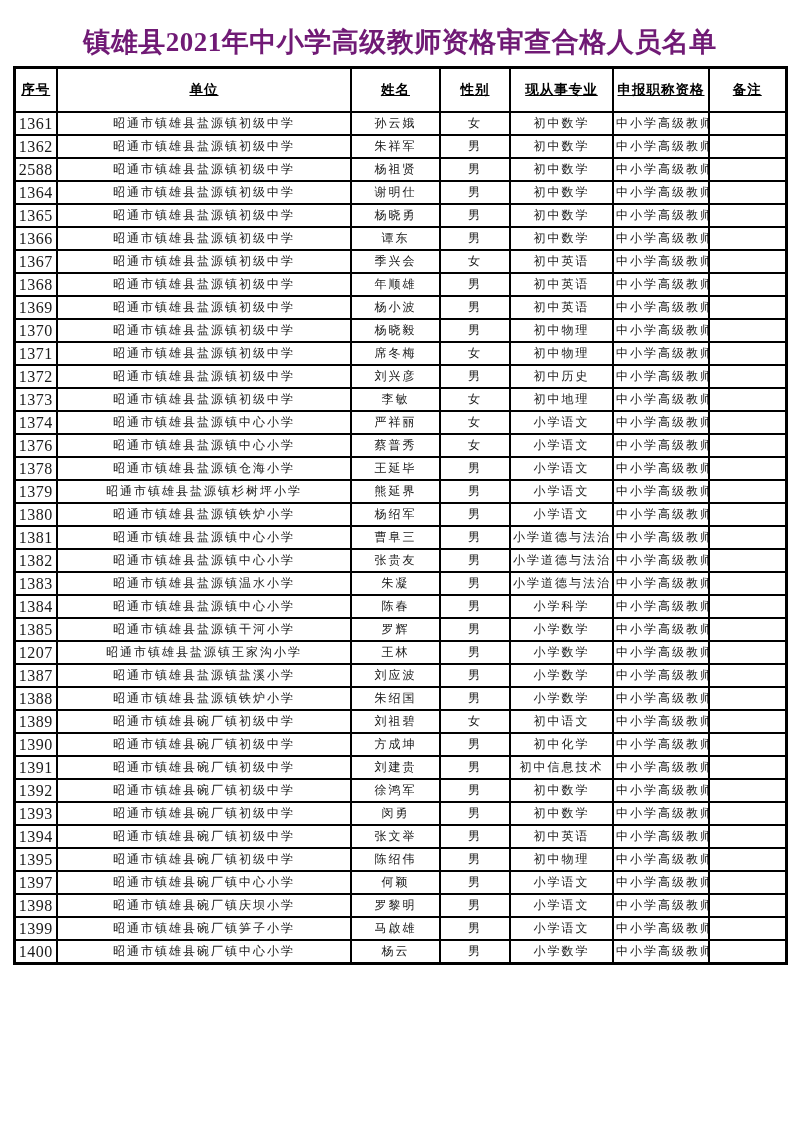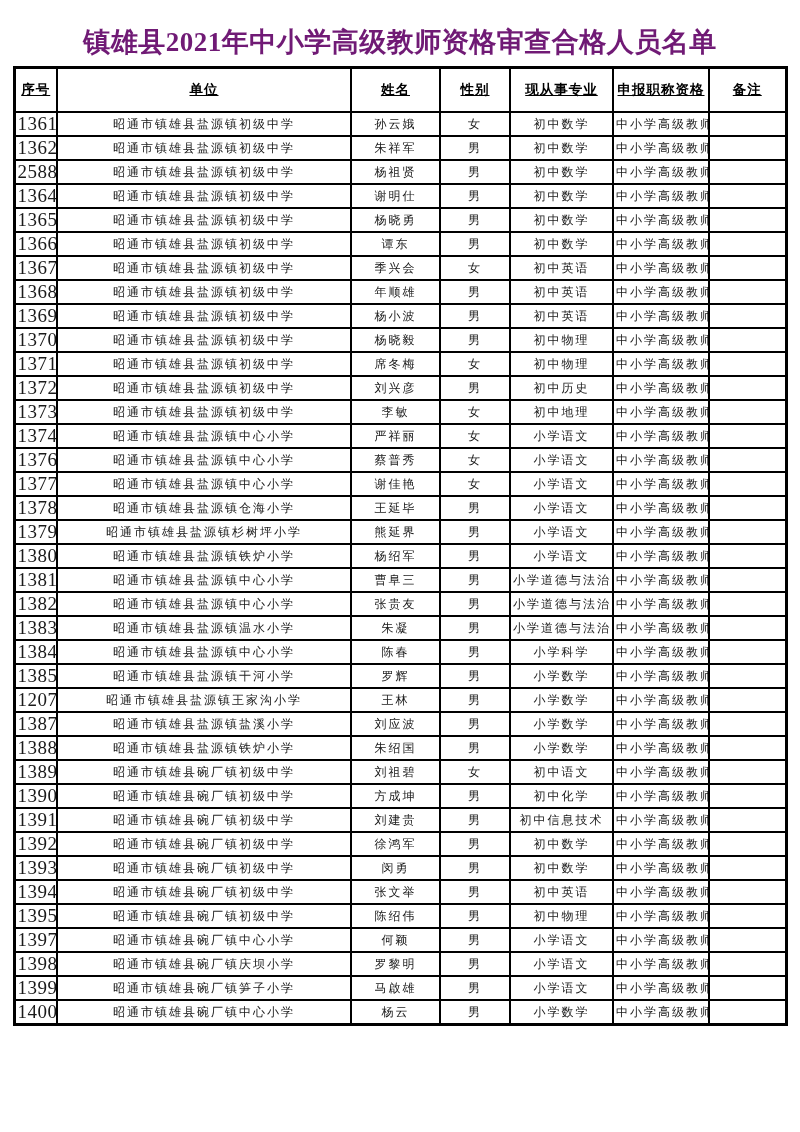--- a/index.html
+++ b/index.html
@@ -48,21 +48,21 @@
     text-decoration: underline;
   }
   table.roster tbody td {
     height: 21px;
     font-size: 12px;
     letter-spacing: 2px;
     color: #1a1a1a;
   }
   
   table.roster tbody td.c0 {
-    font-size: 19px;
+    font-size: 16px;
     letter-spacing: 0.5px;
   }
   col.w0 { width: 43px; }
   col.w1 { width: 294px; }
   col.w2 { width: 89px; }
   col.w3 { width: 70px; }
   col.w4 { width: 103px; }
   col.w5 { width: 96px; }
   col.w6 { width: 77px; }
 </style>
@@ -222,29 +222,20 @@
       <tr>
         <td class="c0">1376</td>
         <td class="c1">昭通市镇雄县盐源镇中心小学</td>
         <td class="c2">蔡普秀</td>
         <td class="c3">女</td>
         <td class="c4">小学语文</td>
         <td class="c5">中小学高级教师</td>
         <td class="c6"></td>
       </tr>
       <tr>
-        <td class="c0">1377</td>
-        <td class="c1">昭通市镇雄县盐源镇中心小学</td>
-        <td class="c2">谢佳艳</td>
-        <td class="c3">女</td>
-        <td class="c4">小学语文</td>
-        <td class="c5">中小学高级教师</td>
-        <td class="c6"></td>
-      </tr>
-      <tr>
         <td class="c0">1378</td>
         <td class="c1">昭通市镇雄县盐源镇仓海小学</td>
         <td class="c2">王延毕</td>
         <td class="c3">男</td>
         <td class="c4">小学语文</td>
         <td class="c5">中小学高级教师</td>
         <td class="c6"></td>
       </tr>
       <tr>
         <td class="c0">1379</td>

